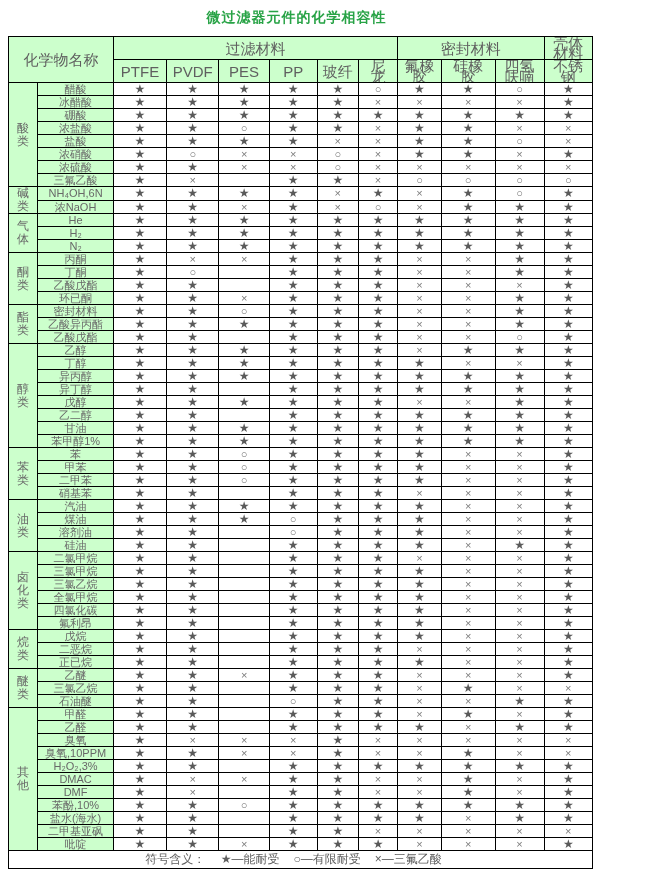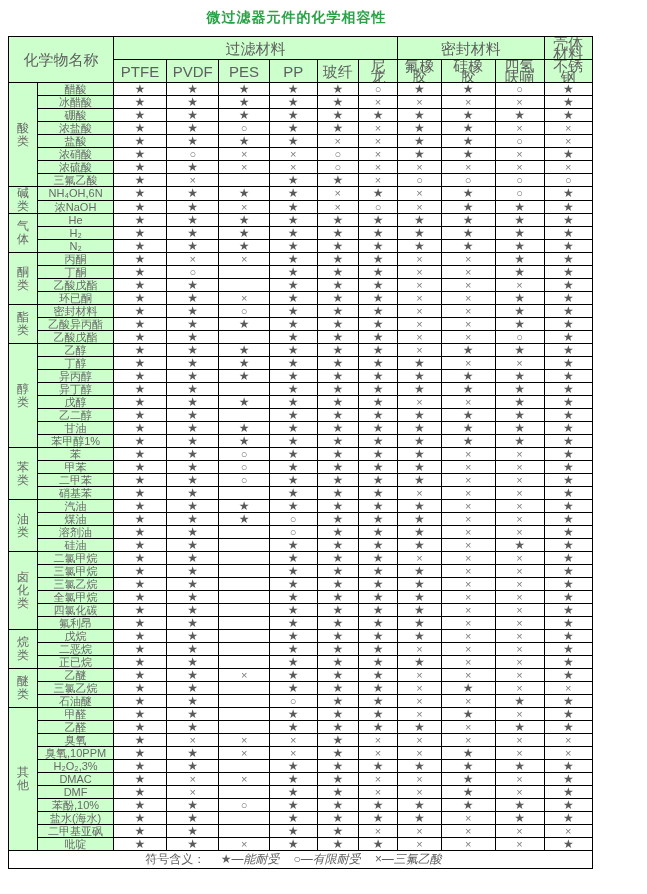--- a/index.html
+++ b/index.html
@@ -11,21 +11,21 @@
   th.hdr{background:#ccffcc;font-weight:normal;color:#5f5f5f;font-size:15px;height:22px;line-height:11px;padding:0 5px;}
   th.corner{font-size:15px;}
   td.cat{background:#ccffcc;color:#686868;font-size:12px;line-height:13px;white-space:pre-line;padding:0;}
   td.name{background:#ccffcc;color:#686868;font-size:11px;height:12px;line-height:12px;padding:0;white-space:nowrap;}
   td.sym{color:#5a5a5a;font-size:11px;height:12px;line-height:12px;padding:0;background:#fff;}
   td.sym.s{font-size:12px;}
   td.sym.o{color:#6e6e6e;}
   td.sym.x{color:#7a7a7a;}
   td.legendcell{height:17px;font-size:12px;color:#5f5f5f;background:#fff;line-height:17px;padding:0;}
   .legendcell .pre{margin-right:12px;}
-  .legendcell .li{margin:4px 14px 0 0;font-style:italic;}
+  .legendcell .li{margin:4px 14px 0 0;}
 </style>
 </head>
 <body>
 
 <div class="page">
   <div class="title">微过滤器元件的化学相容性</div>
   <table class="compat">
     <colgroup id="cols">
         <col style="width: 34px;">
         <col style="width: 80px;">

